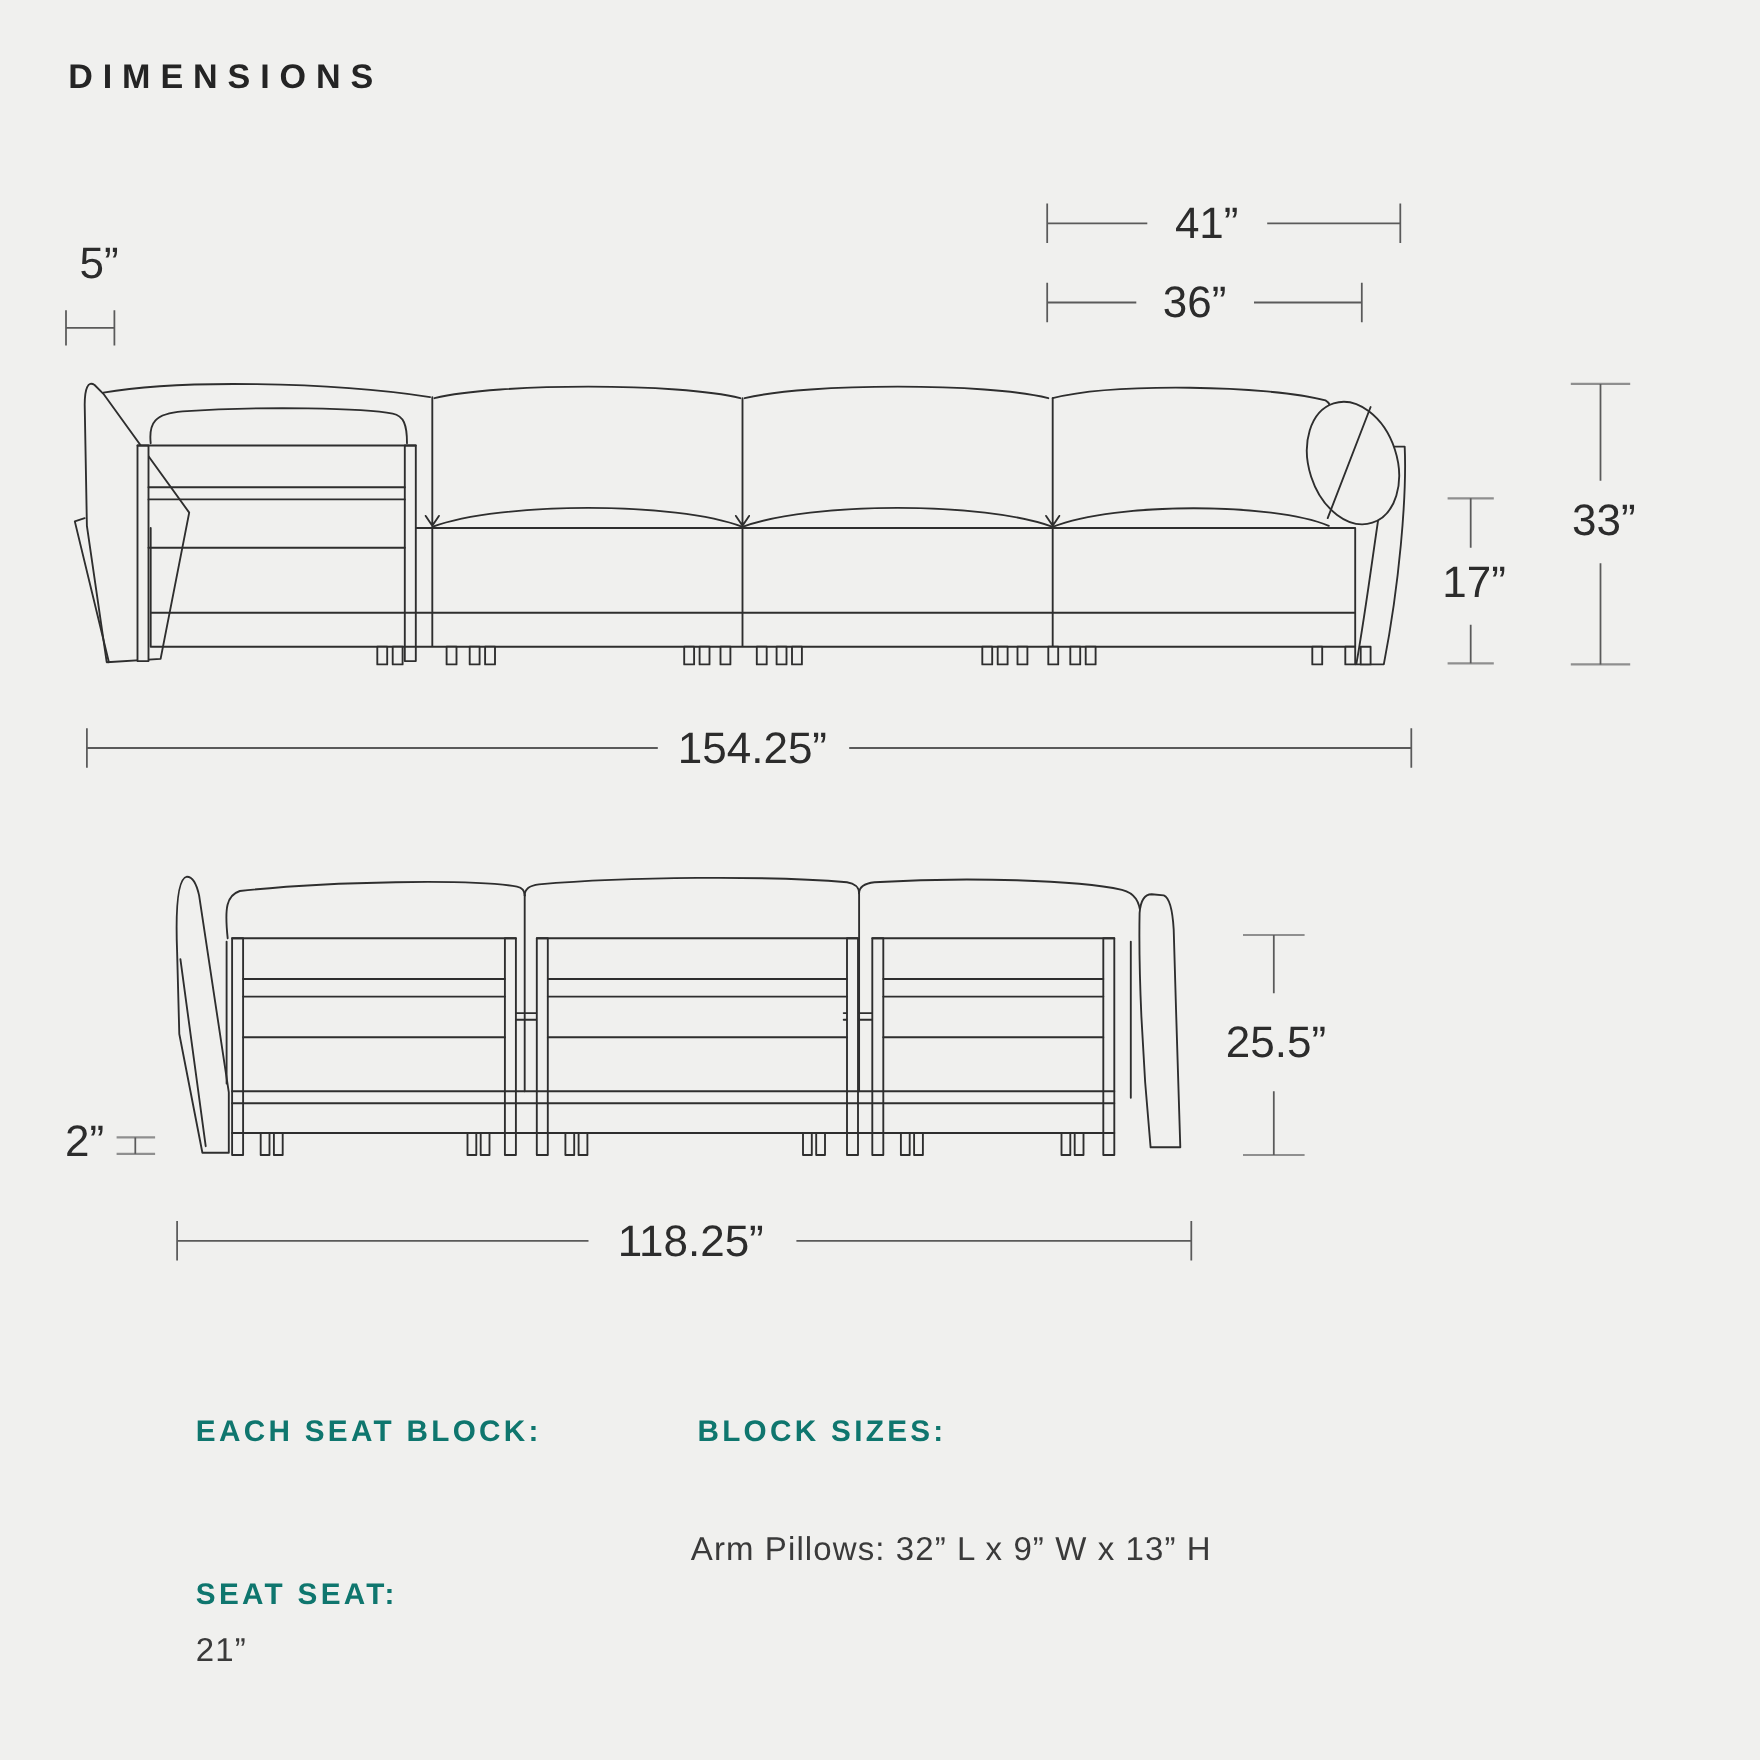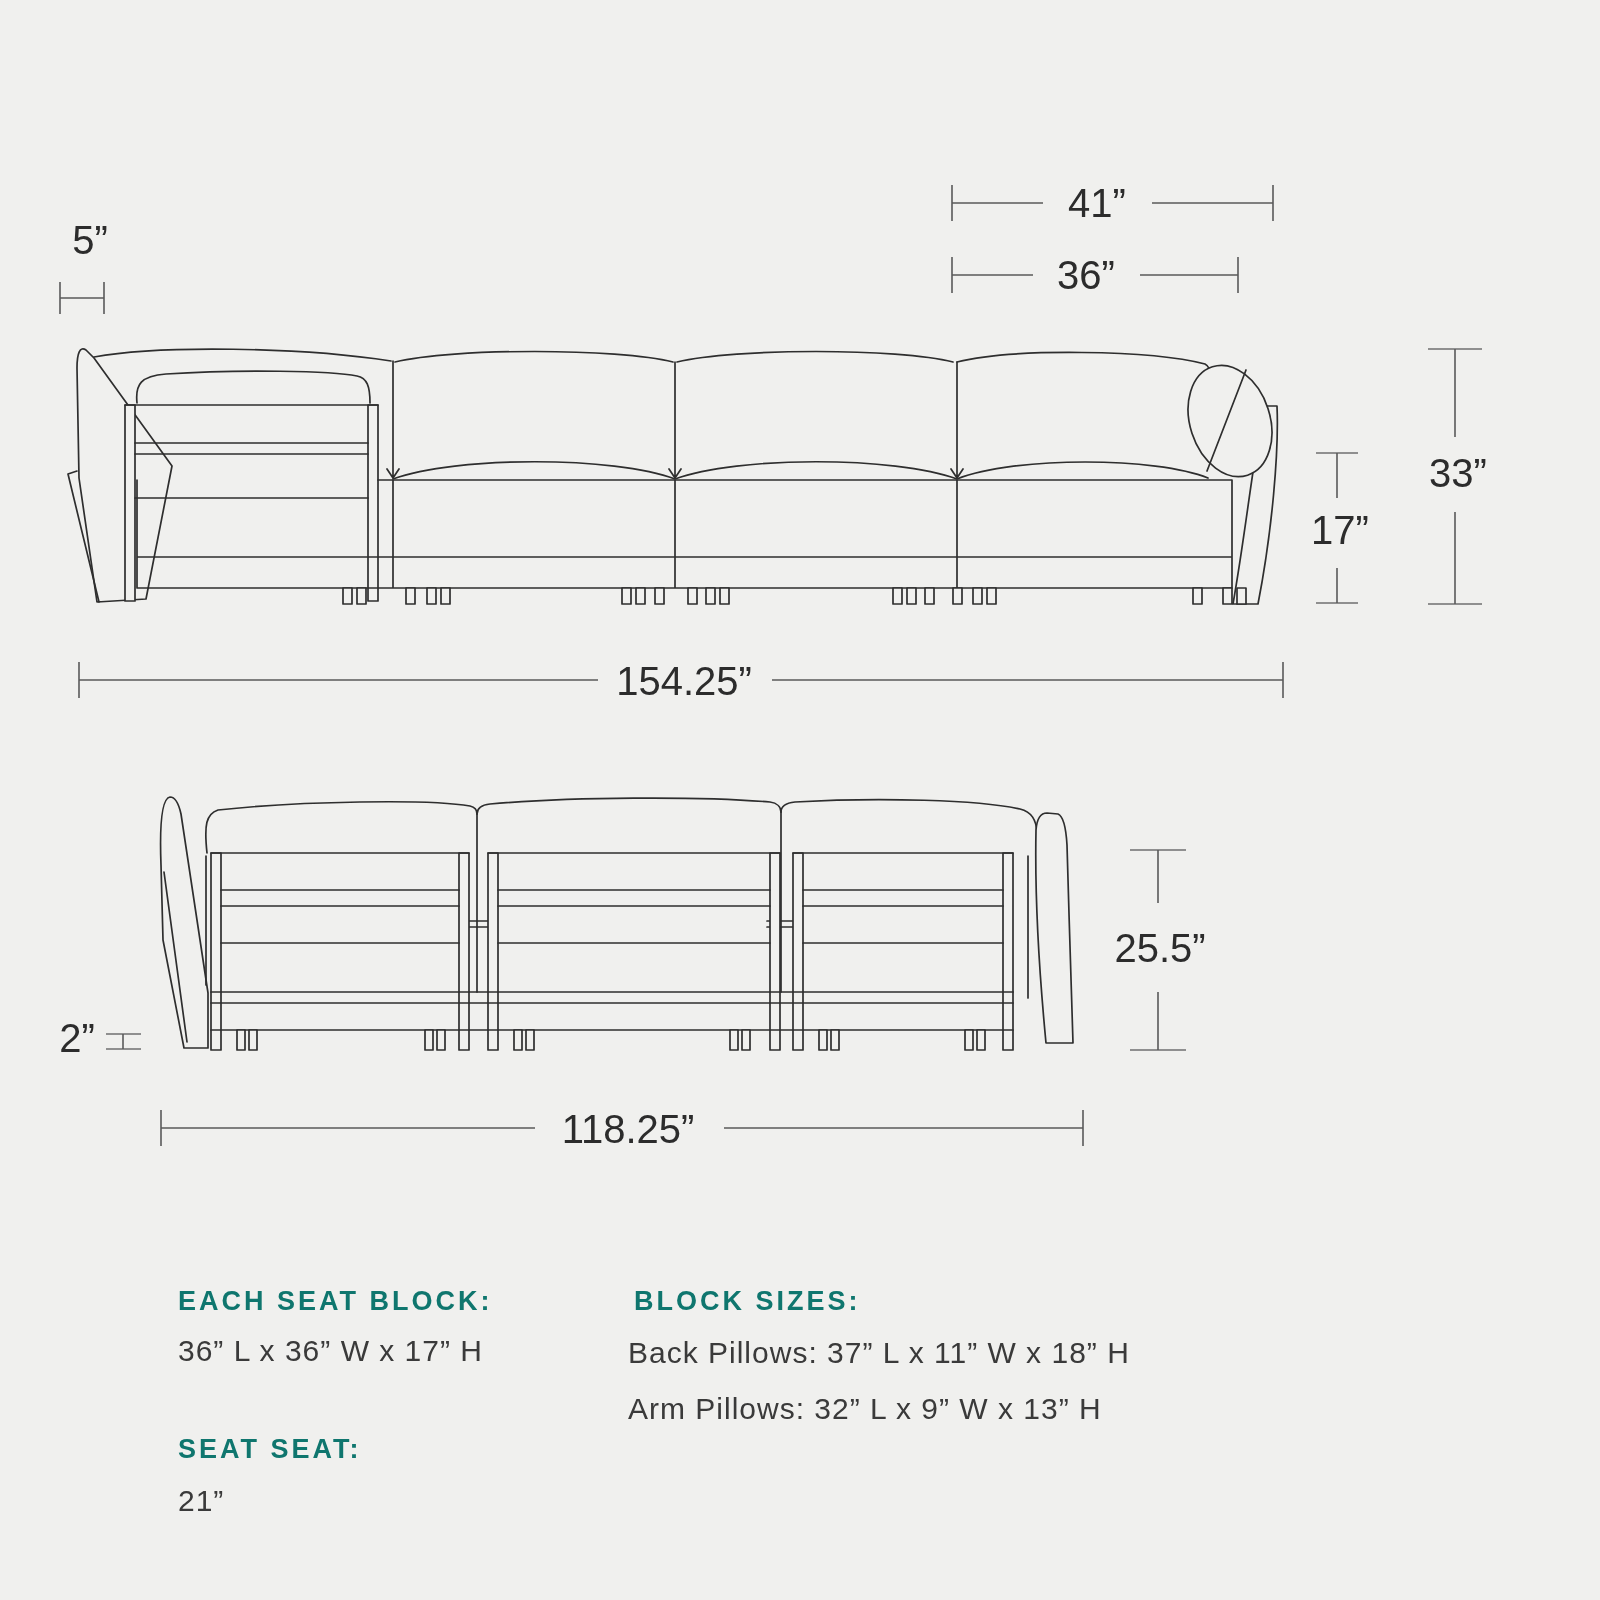--- a/index.html
+++ b/index.html
@@ -25,20 +25,21 @@
   }
   .spec-value{
     position:absolute;font-size:30px;color:#3a3a3a;white-space:nowrap;letter-spacing:1px;
   }
 </style>
 </head>
 <body>
 
 <div class="page">
 
+  <div class="page-title">DIMENSIONS</div>
 
   <svg class="art-svg" width="1600" height="1600" viewBox="0 0 1600 1600">
 
     <g>
 
       <g>
         <path class="fl" d="M97,602 L79,478 L77,368 C77,353 80,346 86,350 L94,358 L172,466 L146,599 Z"></path>
         <path class="ln" d="M68,474 L99,602 M68,474 L77,471"></path>
       </g>
 
@@ -173,22 +174,20 @@
       <path class="tickg" d="M1130,850 H1186 M1130,1050 H1186"></path>
       <path class="dim" d="M1158,850 V903 M1158,992 V1050"></path>
       <text class="dimtxt" x="1160" y="948" text-anchor="middle" dominant-baseline="central">25.5”</text>
 
       <path class="dim" d="M161,1110 V1146 M1083,1110 V1146 M161,1128 H535 M724,1128 H1083"></path>
       <text class="dimtxt" x="628" y="1129" text-anchor="middle" dominant-baseline="central">118.25”</text>
     </g>
   </svg>
 
   <div class="spec-heading" style="left:178px;top:1286px;">EACH SEAT BLOCK:</div>
-  <div class="spec-value" style="left:178px;top:1334px;">36” L x 36” W x 17” H</div>
 
   <div class="spec-heading" style="left:178px;top:1434px;">SEAT SEAT:</div>
   <div class="spec-value" style="left:178px;top:1484px;">21”</div>
 
   <div class="spec-heading" style="left:634px;top:1286px;">BLOCK SIZES:</div>
-  <div class="spec-value" style="left:628px;top:1336px;">Back Pillows: 37” L x 11” W x 18” H</div>
   <div class="spec-value" style="left:628px;top:1392px;">Arm Pillows: 32” L x 9” W x 13” H</div>
 
 </div>
 
 </body></html>

